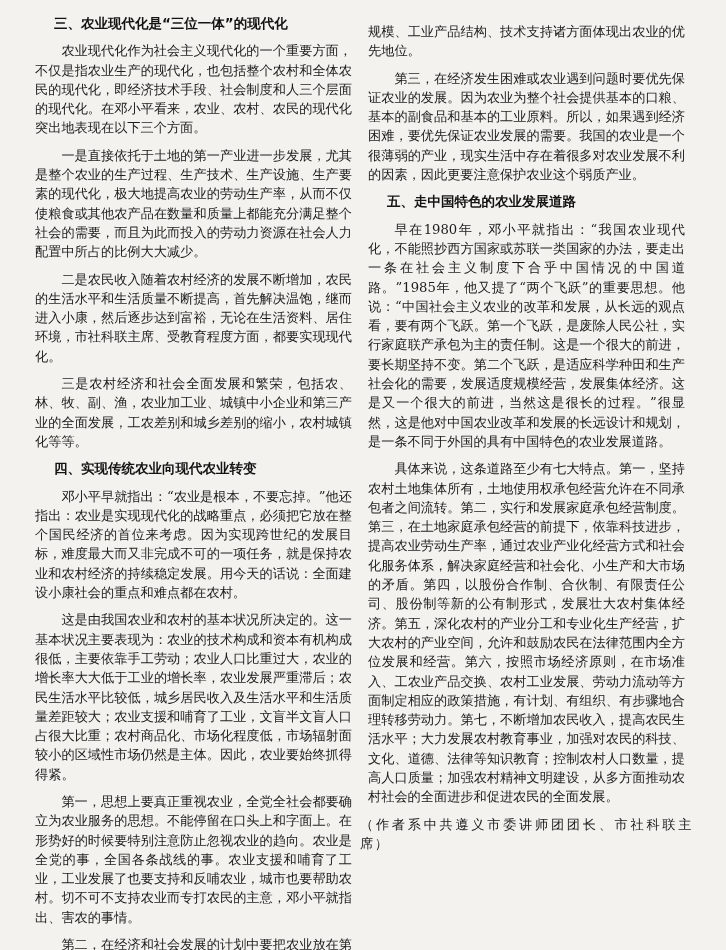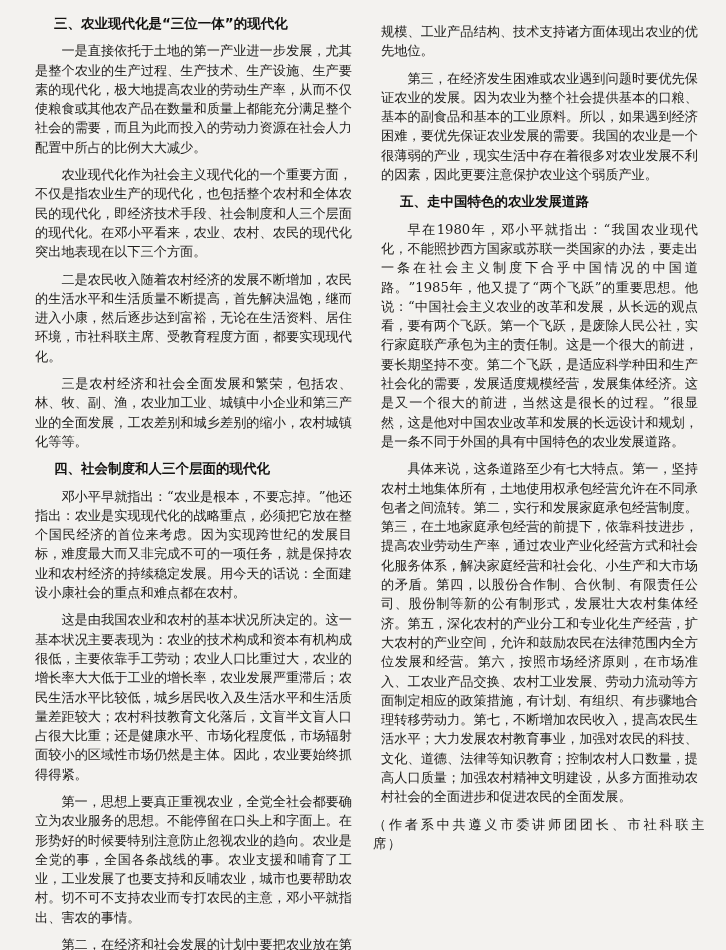--- a/index.html
+++ b/index.html
@@ -8,21 +8,20 @@
     background: #e9e8e5;
   }
   .page {
     position: relative;
     width: 726px;
     height: 950px;
     background: #f3f2ef;
     box-sizing: border-box;
     padding: 14px 20px 0 27px;
     display: flex;
-    gap: 13px;
     overflow: hidden;
     font-family: "DejaVu Serif", "Liberation Serif", serif;
     color: #1d1c1a;
   }
   .col {
     width: 333px;
     font-size: 13.2px;
     line-height: 19.3px;
     text-align: justify;
   }
@@ -48,27 +47,27 @@
     letter-spacing: 1.6px;
     text-align: justify;
   }
 </style>
 </head>
 <body>
 
 <div class="page">
   <div class="col">
     <h3 class="heading">三、农业现代化是“三位一体”的现代化</h3>
+    <p class="para">农业现代化作为社会主义现代化的一个重要方面，不仅是指农业生产的现代化，也包括整个农村和全体农民的现代化，即经济技术手段、社会制度和人三个层面的现代化。在邓小平看来，农业、农村、农民的现代化突出地表现在以下三个方面。</p>
     <p class="para">一是直接依托于土地的第一产业进一步发展，尤其是整个农业的生产过程、生产技术、生产设施、生产要素的现代化，极大地提高农业的劳动生产率，从而不仅使粮食或其他农产品在数量和质量上都能充分满足整个社会的需要，而且为此而投入的劳动力资源在社会人力配置中所占的比例大大减少。</p>
-    <p class="para">农业现代化作为社会主义现代化的一个重要方面，不仅是指农业生产的现代化，也包括整个农村和全体农民的现代化，即经济技术手段、社会制度和人三个层面的现代化。在邓小平看来，农业、农村、农民的现代化突出地表现在以下三个方面。</p>
     <p class="para">二是农民收入随着农村经济的发展不断增加，农民的生活水平和生活质量不断提高，首先解决温饱，继而进入小康，然后逐步达到富裕，无论在生活资料、居住环境，市社科联主席、受教育程度方面，都要实现现代化。</p>
     <p class="para">三是农村经济和社会全面发展和繁荣，包括农、林、牧、副、渔，农业加工业、城镇中小企业和第三产业的全面发展，工农差别和城乡差别的缩小，农村城镇化等等。</p>
-    <h3 class="heading">四、社会制度和人三个层面的现代化</h3>
+    <h3 class="heading">四、实现传统农业向现代农业转变</h3>
     <p class="para">邓小平早就指出：“农业是根本，不要忘掉。”他还指出：农业是实现现代化的战略重点，必须把它放在整个国民经济的首位来考虑。因为实现跨世纪的发展目标，难度最大而又非完成不可的一项任务，就是保持农业和农村经济的持续稳定发展。用今天的话说：全面建设小康社会的重点和难点都在农村。</p>
-    <p class="para">这是由我国农业和农村的基本状况所决定的。这一基本状况主要表现为：农业的技术构成和资本有机构成很低，主要依靠手工劳动；农业人口比重过大，农业的增长率大大低于工业的增长率，农业发展严重滞后；农民生活水平比较低，城乡居民收入及生活水平和生活质量差距较大；农村科技教育文化落后，文盲半文盲人口占很大比重；还是健康水平、市场化程度低，市场辐射面较小的区域性市场仍然是主体。因此，农业要始终抓得得紧。</p>
+    <p class="para">这是由我国农业和农村的基本状况所决定的。这一基本状况主要表现为：农业的技术构成和资本有机构成很低，主要依靠手工劳动；农业人口比重过大，农业的增长率大大低于工业的增长率，农业发展严重滞后；农民生活水平比较低，城乡居民收入及生活水平和生活质量差距较大；农业支援和哺育了工业，文盲半文盲人口占很大比重；农村商品化、市场化程度低，市场辐射面较小的区域性市场仍然是主体。因此，农业要始终抓得得紧。</p>
     <p class="para">第一，思想上要真正重视农业，全党全社会都要确立为农业服务的思想。不能停留在口头上和字面上。在形势好的时候要特别注意防止忽视农业的趋向。农业是全党的事，全国各条战线的事。农业支援和哺育了工业，工业发展了也要支持和反哺农业，城市也要帮助农村。切不可不支持农业而专打农民的主意，邓小平就指出、害农的事情。</p>
     <p class="para">第二，在经济和社会发展的计划中要把农业放在第一位来考虑。关键是处理好工业和农业，第一产业和第二产业　第三产业的关系。要坚持农、轻、重的排序，既不能撇开农业孤立地发展工业和其他产业，更不能把工业和其他产业的发展长期建立在牺牲农业的基础上。因此，在制定计划和配置资源时，必须首先考虑农业发展的需要，要在项目安排、财政预算、投资方向和数量、贷款</p>
   </div>
   <div class="col">
     <p class="para no-indent">规模、工业产品结构、技术支持诸方面体现出农业的优先地位。</p>
     <p class="para">第三，在经济发生困难或农业遇到问题时要优先保证农业的发展。因为农业为整个社会提供基本的口粮、基本的副食品和基本的工业原料。所以，如果遇到经济困难，要优先保证农业发展的需要。我国的农业是一个很薄弱的产业，现实生活中存在着很多对农业发展不利的因素，因此更要注意保护农业这个弱质产业。</p>
     <h3 class="heading">五、走中国特色的农业发展道路</h3>
     <p class="para">早在1980年，邓小平就指出：“我国农业现代化，不能照抄西方国家或苏联一类国家的办法，要走出一条在社会主义制度下合乎中国情况的中国道路。”1985年，他又提了“两个飞跃”的重要思想。他说：“中国社会主义农业的改革和发展，从长远的观点看，要有两个飞跃。第一个飞跃，是废除人民公社，实行家庭联产承包为主的责任制。这是一个很大的前进，要长期坚持不变。第二个飞跃，是适应科学种田和生产社会化的需要，发展适度规模经营，发展集体经济。这是又一个很大的前进，当然这是很长的过程。”很显然，这是他对中国农业改革和发展的长远设计和规划，是一条不同于外国的具有中国特色的农业发展道路。</p>
     <p class="para">具体来说，这条道路至少有七大特点。第一，坚持农村土地集体所有，土地使用权承包经营允许在不同承包者之间流转。第二，实行和发展家庭承包经营制度。第三，在土地家庭承包经营的前提下，依靠科技进步，提高农业劳动生产率，通过农业产业化经营方式和社会化服务体系，解决家庭经营和社会化、小生产和大市场的矛盾。第四，以股份合作制、合伙制、有限责任公司、股份制等新的公有制形式，发展壮大农村集体经济。第五，深化农村的产业分工和专业化生产经营，扩大农村的产业空间，允许和鼓励农民在法律范围内全方位发展和经营。第六，按照市场经济原则，在市场准入、工农业产品交换、农村工业发展、劳动力流动等方面制定相应的政策措施，有计划、有组织、有步骤地合理转移劳动力。第七，不断增加农民收入，提高农民生活水平；大力发展农村教育事业，加强对农民的科技、文化、道德、法律等知识教育；控制农村人口数量，提高人口质量；加强农村精神文明建设，从多方面推动农村社会的全面进步和促进农民的全面发展。</p>
     <p class="author-note">（作者系中共遵义市委讲师团团长、市社科联主席）</p>

